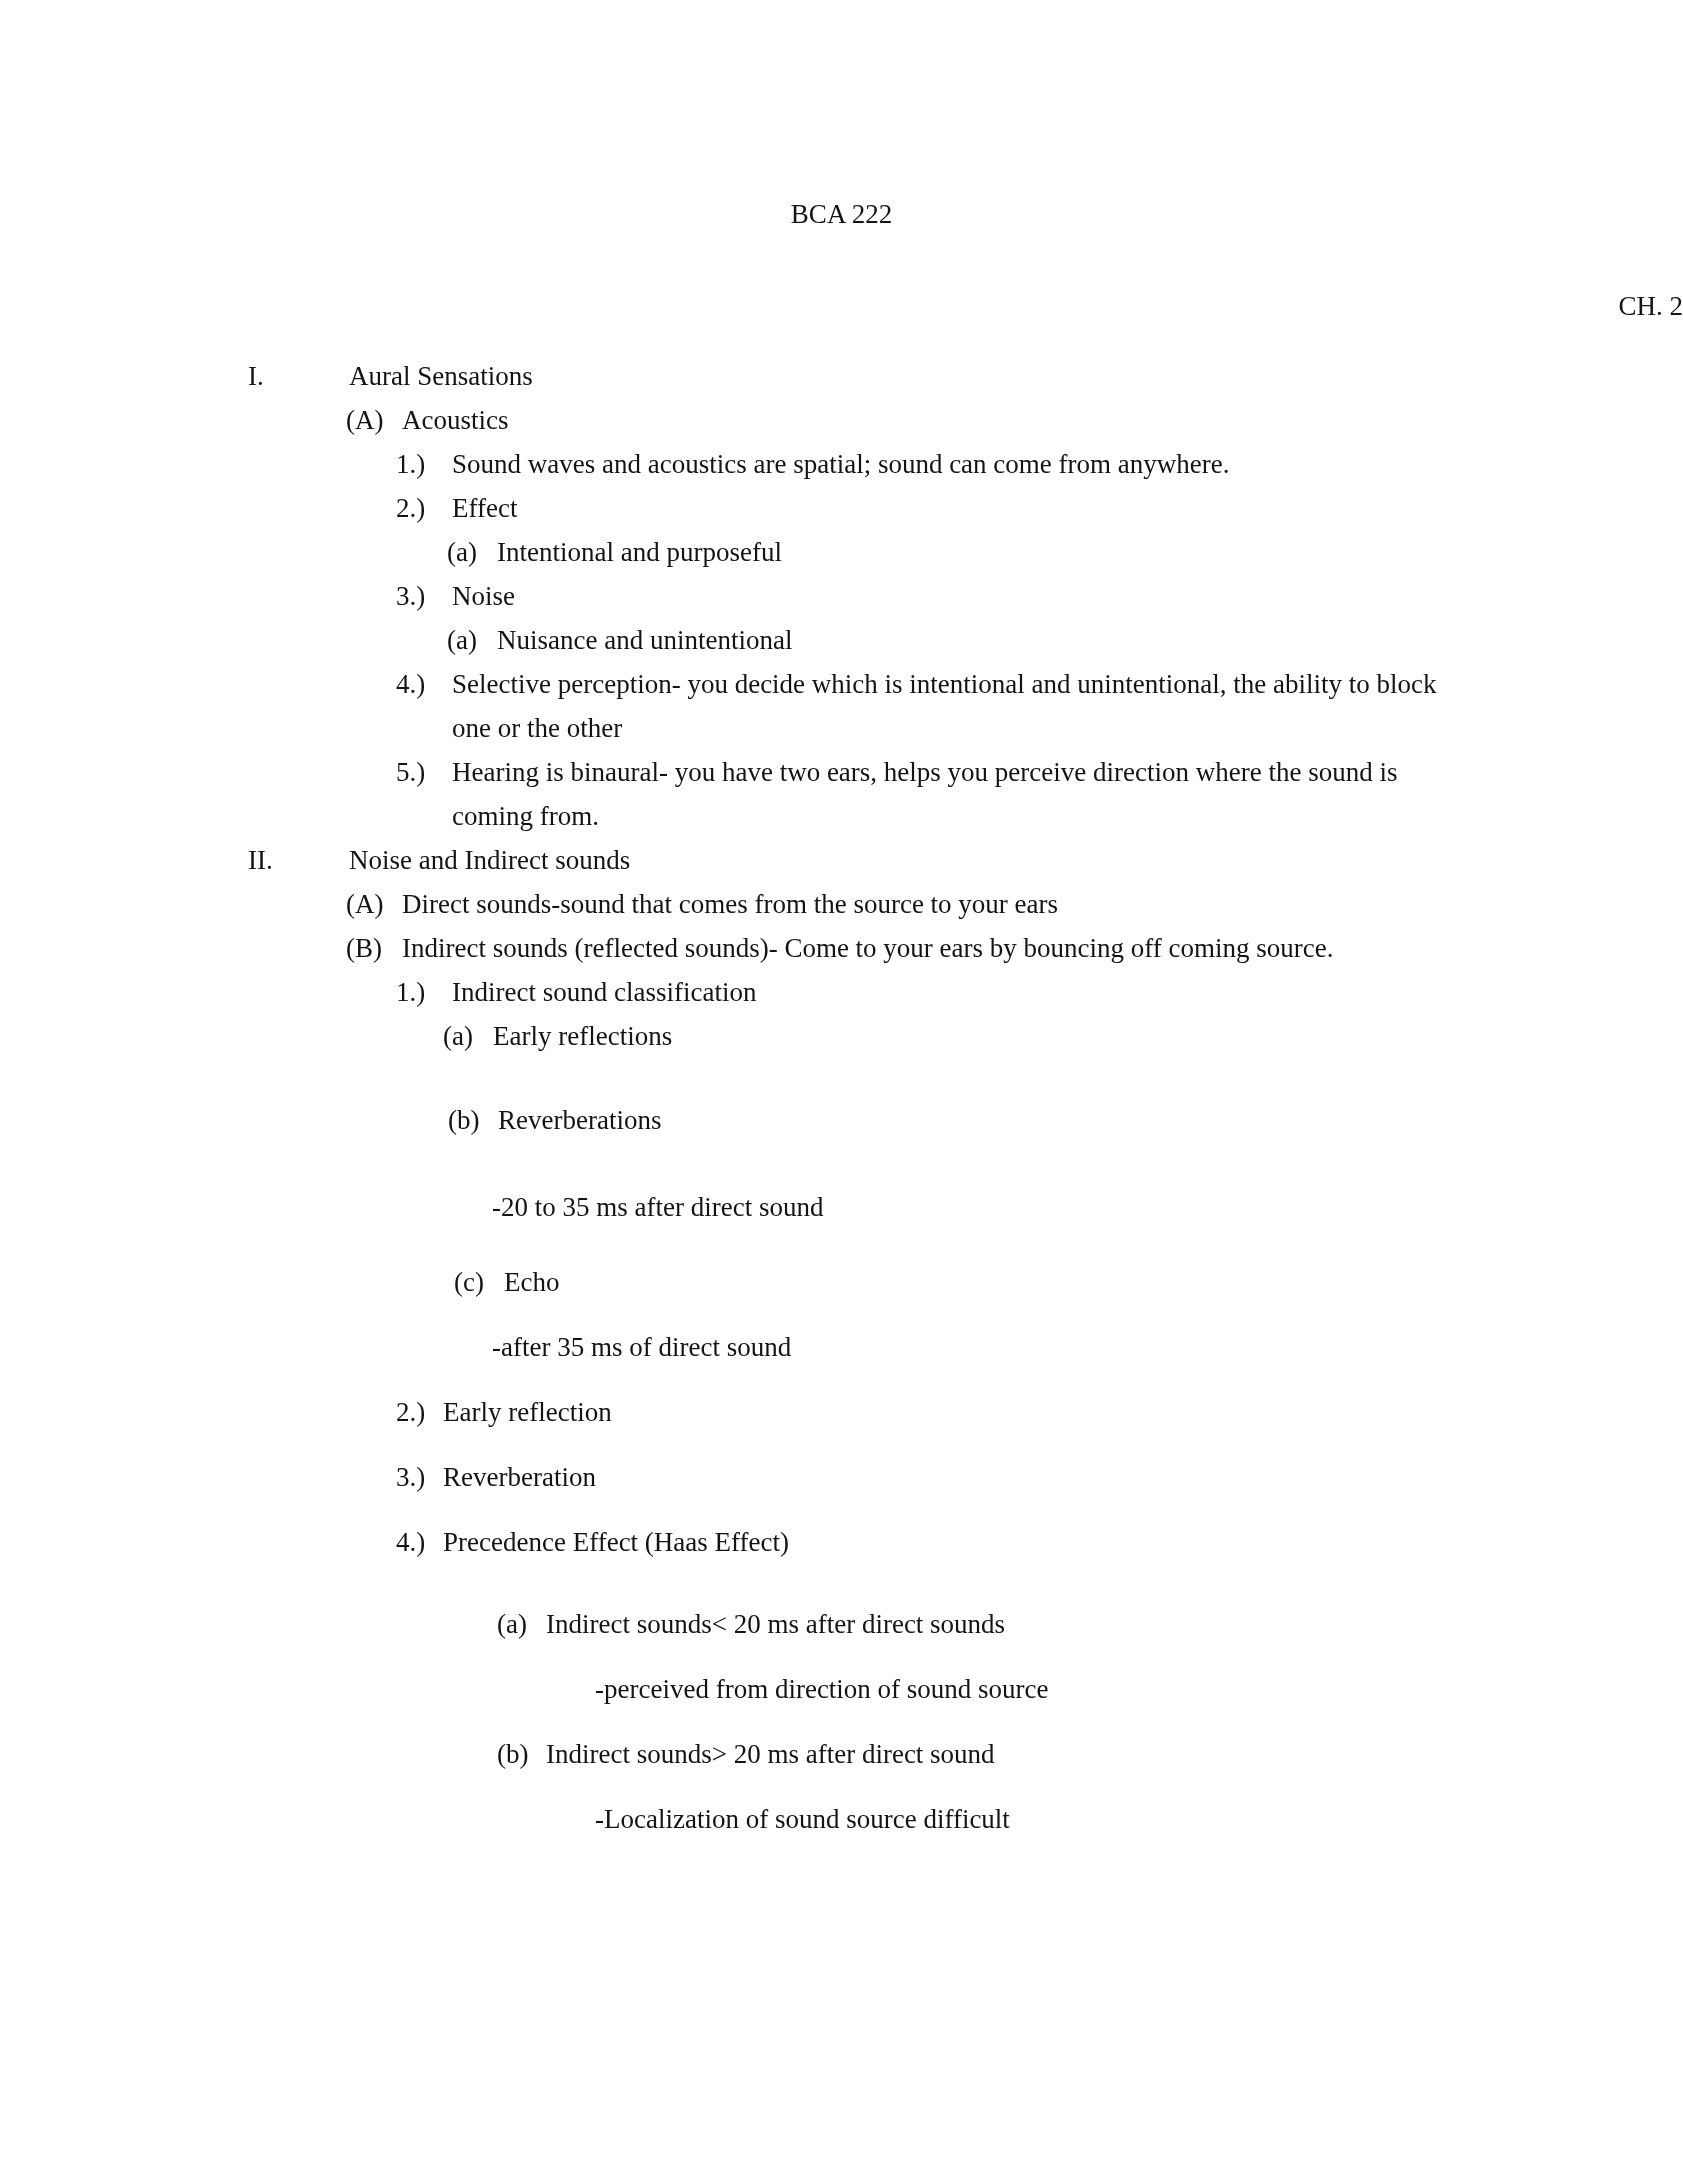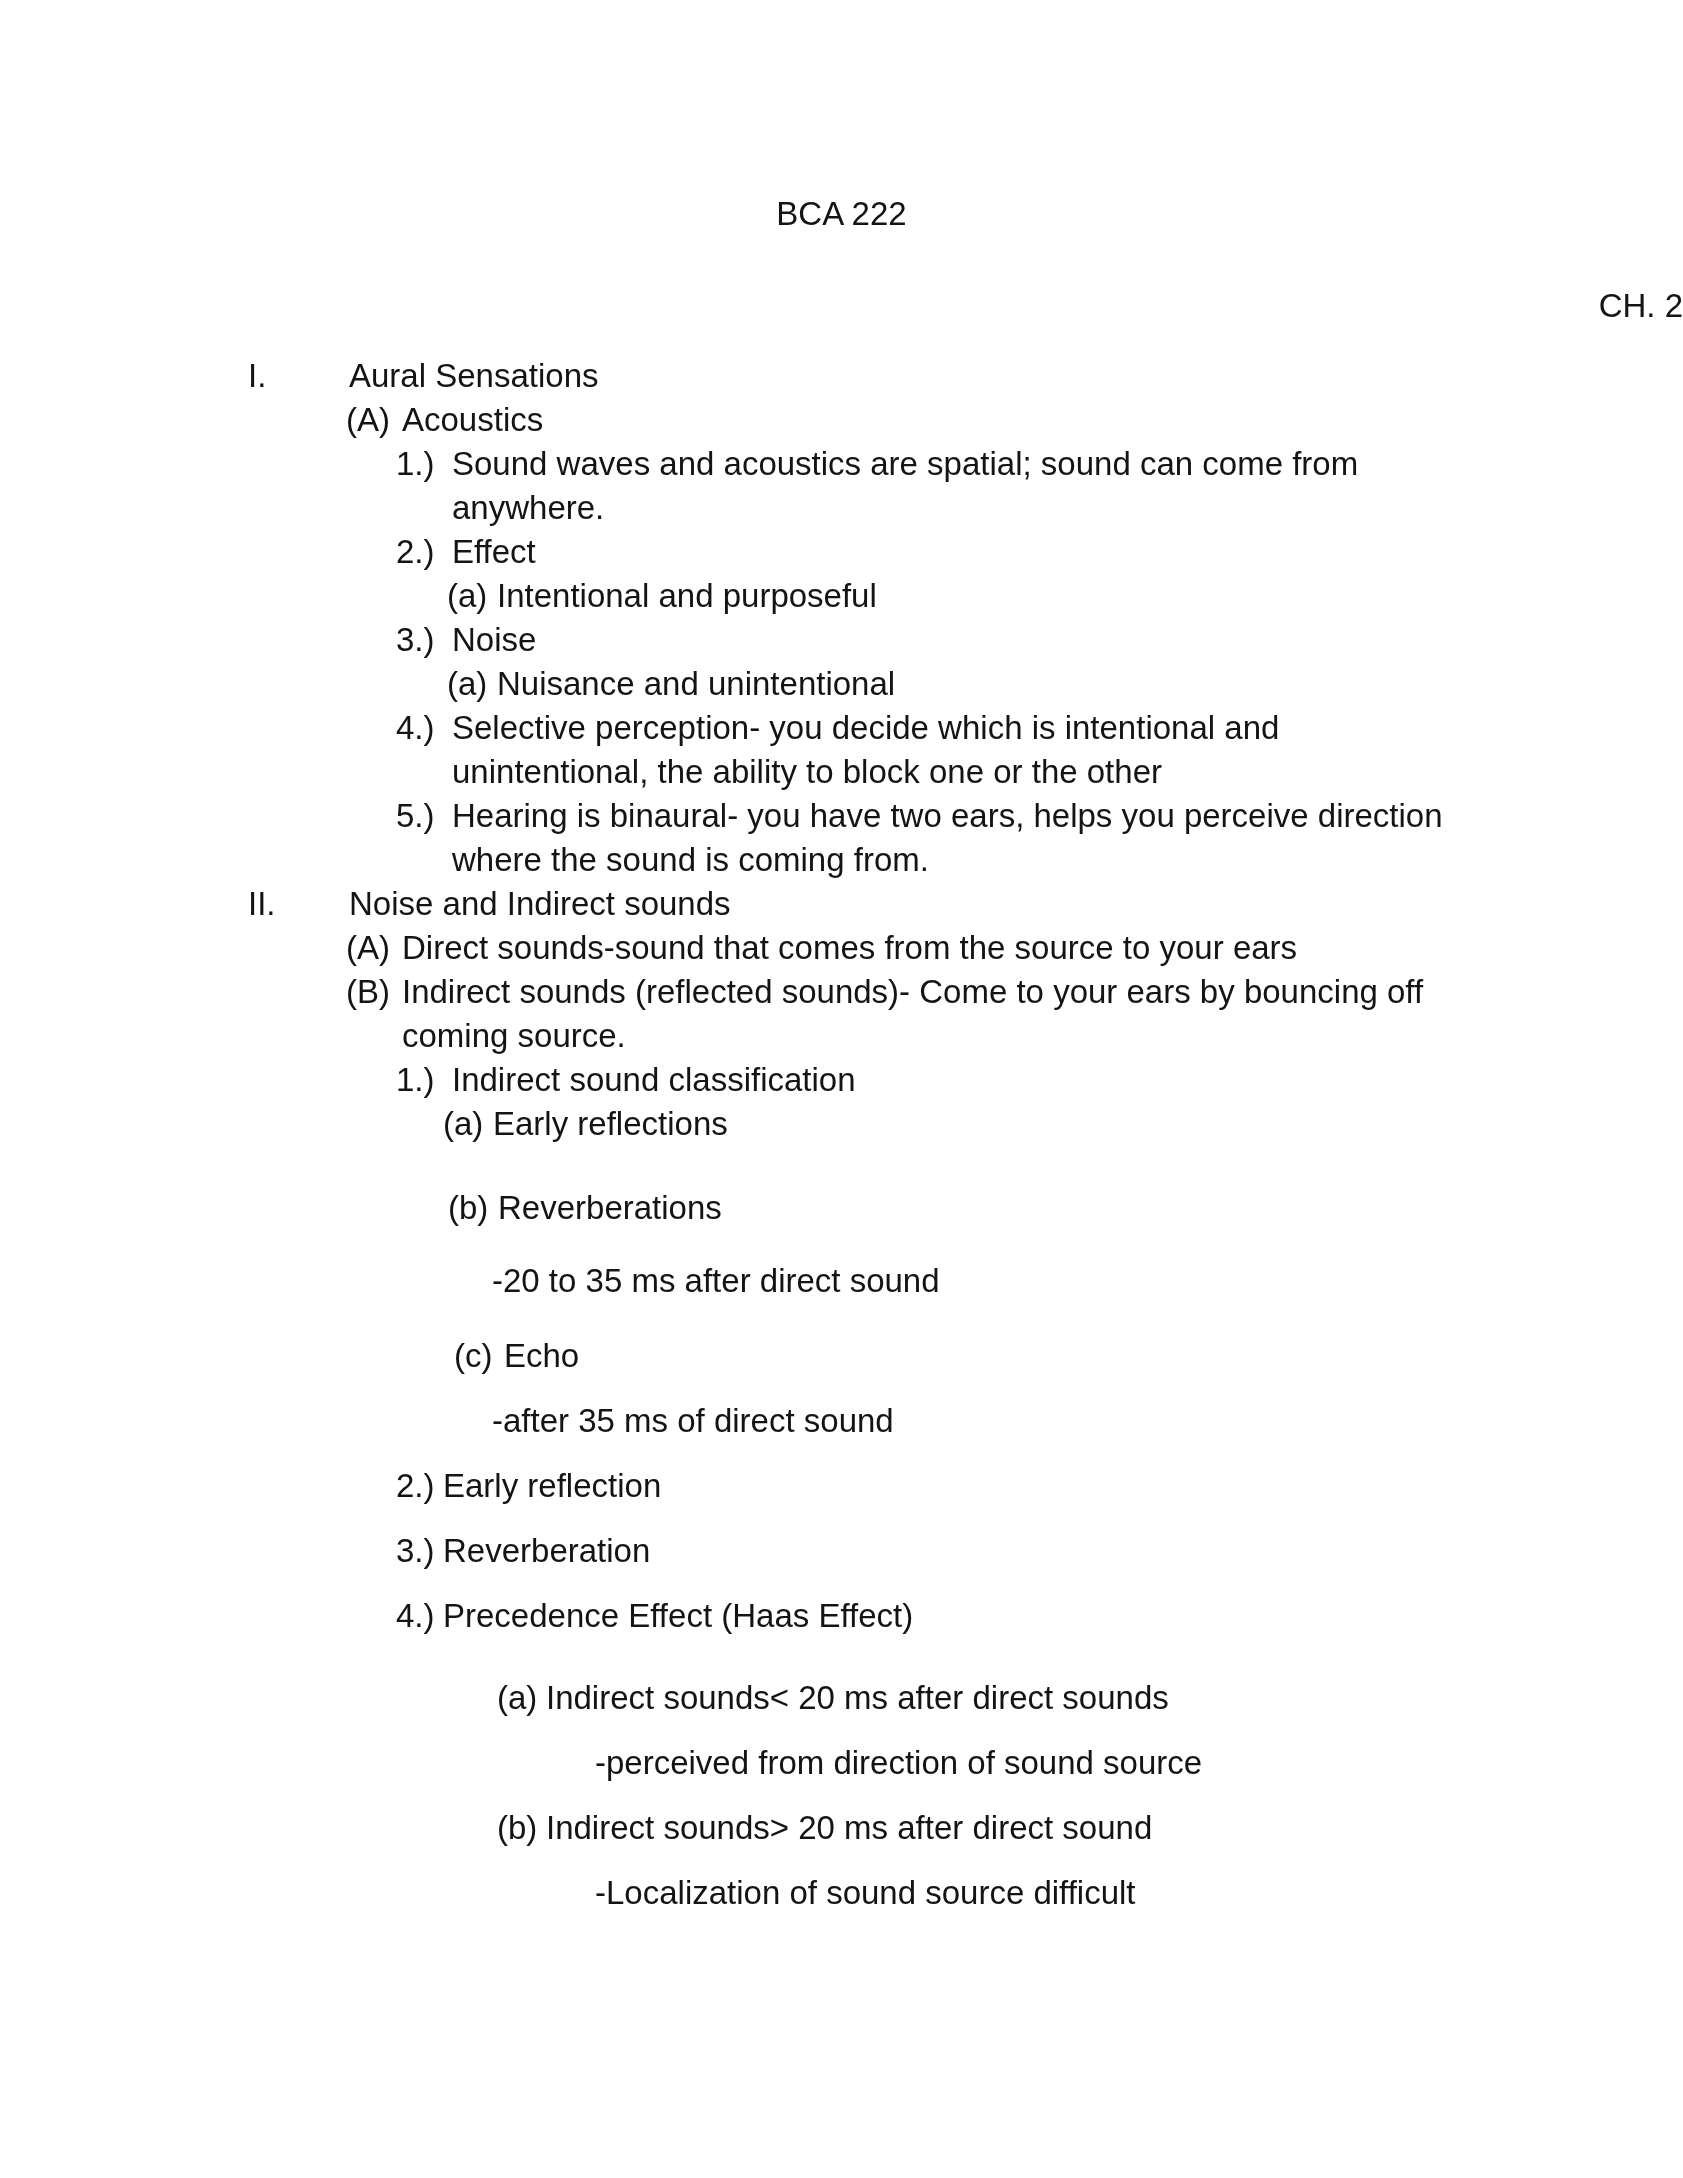--- a/index.html
+++ b/index.html
@@ -6,22 +6,22 @@
     margin: 0;
     padding: 0;
     background: #ffffff;
   }
   .page {
     position: relative;
     width: 1683px;
     height: 2178px;
     background: #ffffff;
     color: #141414;
-    font-family: Liberation Sans, sans-serif;
-    font-size: 33px;
+    font-family: Liberation Serif, serif;
+    font-size: 27px;
     line-height: 44px;
     box-sizing: border-box;
     padding-top: 192px;
     overflow: hidden;
   }
   .title {
     text-align: center;
   }
   .row {
     display: flex;
@@ -47,21 +47,21 @@
   .r-alpha-b .lbl { width: 50px; }
   .r-alpha-c      { margin-left: 454px; }
   .r-alpha-c .lbl { width: 50px; }
   .r-dash1      { margin-left: 492px; }
   .r-deep       { margin-left: 497px; }
   .r-deep .lbl  { width: 49px; }
   .r-dash2      { margin-left: 595px; }
 
   
   .mt26 { margin-top: 26px; }
-  .mt29 { margin-top: 29px; }
+  .mt29 { margin-top: 43px; }
   .mt31 { margin-top: 31px; }
   .mt32 { margin-top: 48px; text-align: right; }
   .mt33 { margin-top: 21px; }
   .mt38 { margin-top: 38px; }
   .mt40 { margin-top: 40px; }
 </style>
 </head>
 <body>
 
 <div class="page">

